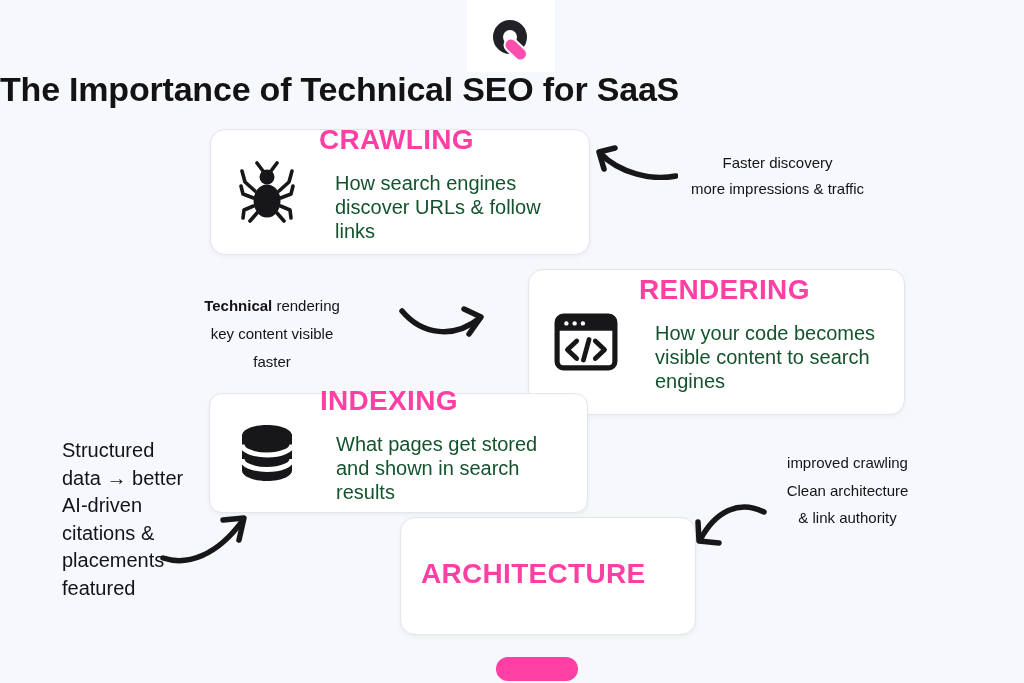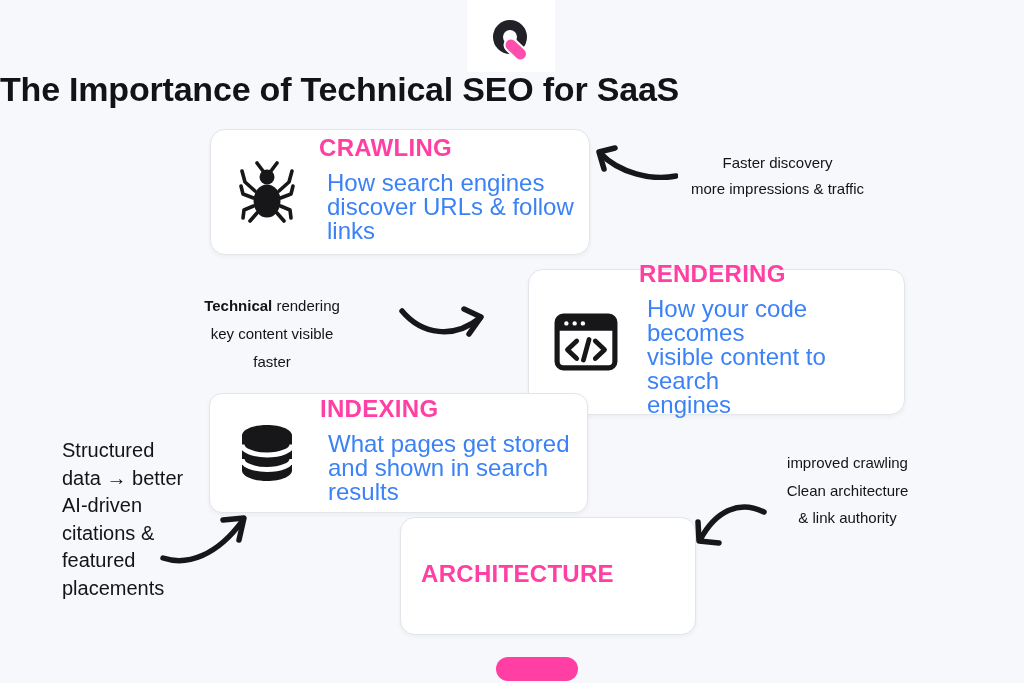--- a/index.html
+++ b/index.html
@@ -15,22 +15,22 @@
     position:absolute; left:0; top:70px; width:1024px; margin:0;
     text-align:left; font-size:34px; font-weight:800; letter-spacing:-0.2px; color:#131316;
   }
   
   .card{
     position:absolute; background:#fff; border:1.5px solid #e2e5ea; border-radius:15px;
     box-shadow:0 2px 4px rgba(35,45,70,.05);
     display:flex; align-items:center; box-sizing:border-box;
   }
   .card .icon{flex:0 0 auto; display:flex; align-items:center; justify-content:center;}
-  .card h2{margin:0 0 5px; font-size:24px; font-weight:800; letter-spacing:.3px; color:var(--pink,#ff3fa3); line-height:30px;}
-  .card p{margin:8px; font-size:24px; line-height:24px; font-weight:500; color:#3b82f6;}
+  .card h2{margin:0 0 5px; font-size:28px; font-weight:800; letter-spacing:.3px; color:var(--pink,#ff3fa3); line-height:30px;}
+  .card p{margin:16px; font-size:20px; line-height:24px; font-weight:500; color:#14532d;}
   .card .line{display:block;}
   .card-crawling{left:210px; top:129px; width:380px; height:126px; padding-left:26px;}
   .card-crawling .icon{width:60px; margin-right:22px;}
   .card-rendering{left:528px; top:269px; width:377px; height:146px; padding-left:24px;}
   .card-rendering .icon{width:66px; margin-right:20px;}
   .card-indexing{left:209px; top:393px; width:379px; height:120px; padding-left:28px;border-radius:13px;}
   .card-indexing .icon{width:58px; margin-right:24px;}
   .card-architecture{left:400px; top:517px; width:296px; height:118px; padding-left:20px;}
   
   .note{position:absolute; font-size:15px; line-height:27px; font-weight:500; color:#141418;}
@@ -154,22 +154,22 @@
           <span class="line">and shown in search results</span>
         </p>
     </div>
   </section>
 
   <div class="note note-indexing">
     <span class="line">Structured</span>
     <span class="line">data → better</span>
     <span class="line">AI-driven</span>
     <span class="line">citations &amp;</span>
+    <span class="line">placements</span>
     <span class="line">featured</span>
-    <span class="line">placements</span>
   </div>
   <svg class="arrow" style="left:157px;top:506px;" width="95" height="60" viewBox="0 0 95 60">
     <path class="stroke" d="M6,52 C30,60 60,50 86,14"></path>
     <path class="stroke" d="M66,14 L87,12 L82,34"></path>
   </svg>
 
   <section class="card card-architecture">
     <div class="card-text">
       <h2>ARCHITECTURE</h2>
     </div>

